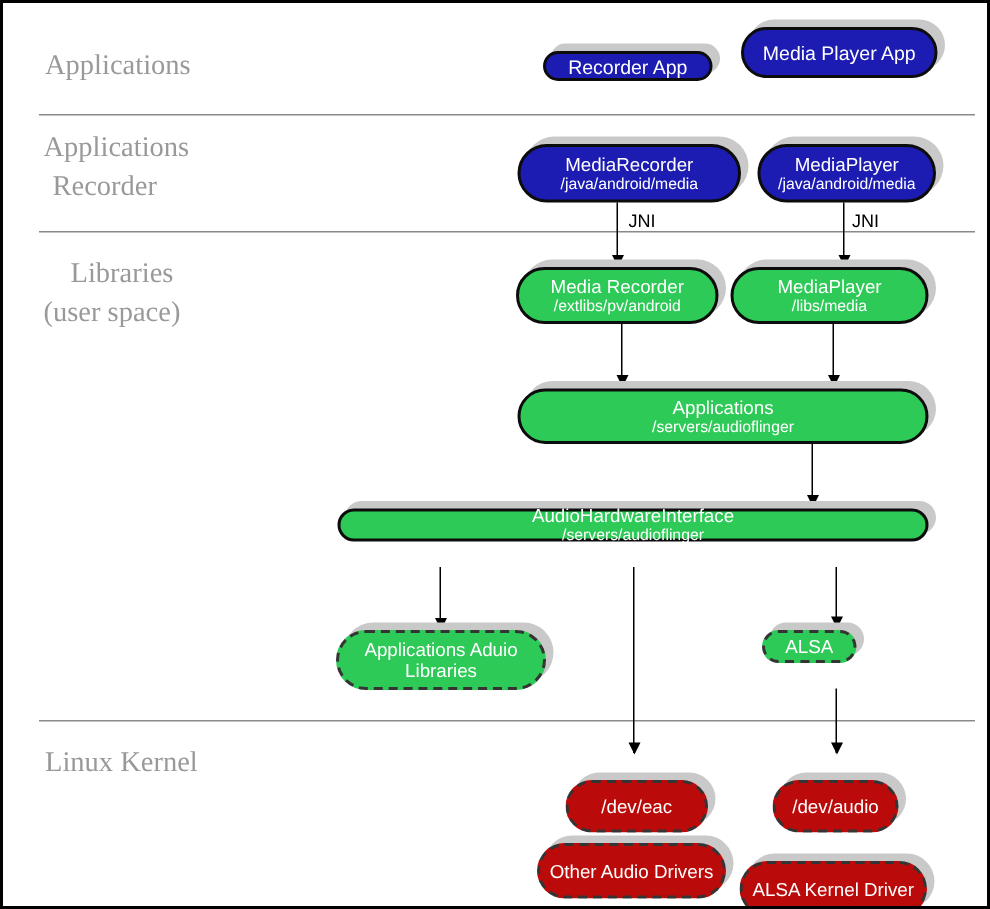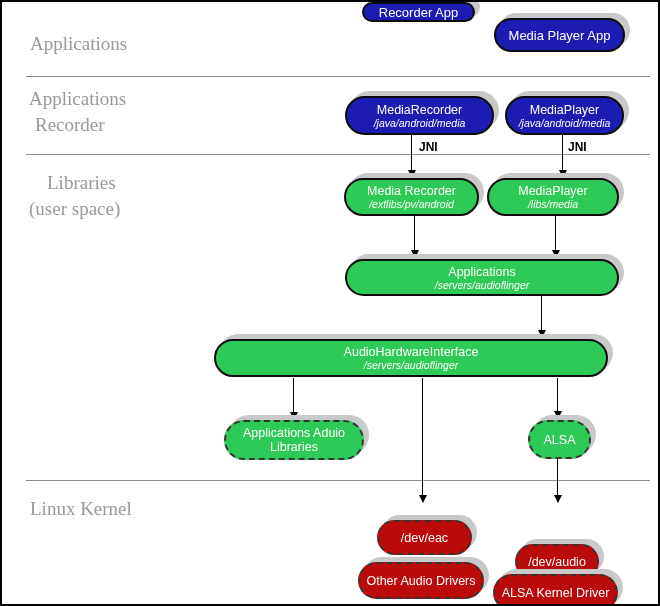--- a/index.html
+++ b/index.html
@@ -40,61 +40,61 @@
     text-align: center;
     box-shadow: 5px -5px 0 0 var(--shadow_gray, #c9c9c9);
   }
   .pill.solid { border: 2px solid #0c0c0c; }
   .pill.dashed { border: 2px dashed #343434; }
   .pill.blue  { background: var(--app_blue, #1c1cb2); }
   .pill.green { background: var(--lib_green, #2eca57); }
   .pill.red   { background: var(--kernel_red, #bb0a0a); margin-top: 16px; }
   .pill .title { font-size: 13px; line-height: 15px; }
   .pill .title.sm { font-size: 12.5px; line-height: 14px; }
-  .pill .sub { font-size: 10.5px; line-height: 12px; font-style: italic; }
+  .pill .sub { font-size: 10.5px; line-height: 12px; }
   .arrow {
     position: absolute;
     width: 0;
     border-left: 1.5px solid #000;
   }
   .arrow::after {
     content: "";
     position: absolute;
     bottom: -1px;
     left: -4.5px;
     width: 0; height: 0;
     border-left: 4px solid transparent;
     border-right: 4px solid transparent;
     border-top: 8px solid #000;
   }
   .edge-label {
     position: absolute;
     font-size: 12px;
-    font-weight: bold;
+    font-weight: normal;
     color: #000;
     white-space: nowrap;
   }
 </style>
 </head>
 <body>
 
 <div class="canvas">
 
   <div class="sep" style="top:74px"></div>
   <div class="sep" style="top:152px"></div>
   <div class="sep" style="top:478px"></div>
 
   <div class="section-label" style="left:28px;top:31px">Applications</div>
   <div class="section-label" style="left:27px;top:86px">Applications</div>
   <div class="section-label" style="left:33px;top:112px">Recorder</div>
   <div class="section-label" style="left:45px;top:170px">Libraries</div>
   <div class="section-label" style="left:27px;top:196px">(user space)</div>
   <div class="section-label" style="left:28px;top:496px">Linux Kernel</div>
 
-  <div class="pill blue solid" style="left:360px;top:0;width:113px;height:20px">
+  <div class="pill blue solid" style="left:360px;top:32px;width:113px;height:20px">
     <div class="title">Recorder App</div>
   </div>
   <div class="pill blue solid" style="left:492px;top:16px;width:131px;height:34px">
     <div class="title">Media Player App</div>
   </div>
 
   <div class="pill blue solid" style="left:343px;top:94px;width:149px;height:39px">
     <div class="title sm">MediaRecorder</div>
     <div class="sub">/java/android/media</div>
   </div>
@@ -120,42 +120,42 @@
   <div class="arrow" style="left:412px;top:214px;height:41px"></div>
   <div class="arrow" style="left:553px;top:214px;height:41px"></div>
 
   <div class="pill green solid" style="left:343px;top:257px;width:274px;height:37px">
     <div class="title sm">Applications</div>
     <div class="sub">/servers/audioflinger</div>
   </div>
 
   <div class="arrow" style="left:539px;top:294px;height:41px"></div>
 
-  <div class="pill green solid" style="left:212px;top:337px;width:394px;height:38px">
+  <div class="pill green solid" style="left:223px;top:337px;width:394px;height:22px">
     <div class="title sm">AudioHardwareInterface</div>
     <div class="sub">/servers/audioflinger</div>
   </div>
 
   <div class="arrow" style="left:291px;top:376px;height:41px"></div>
   <div class="arrow" style="left:420px;top:376px;height:124px"></div>
   <div class="arrow" style="left:555px;top:376px;height:40px"></div>
 
   <div class="pill green dashed" style="left:222px;top:418px;width:140px;height:40px">
     <div class="title sm" style="width:120px">Applications Aduio Libraries</div>
   </div>
-  <div class="pill green dashed" style="left:526px;top:418px;width:63px;height:39px">
+  <div class="pill green dashed" style="left:506px;top:418px;width:63px;height:22px">
     <div class="title sm">ALSA</div>
   </div>
 
   <div class="arrow" style="left:555px;top:457px;height:43px"></div>
 
   <div class="pill red dashed" style="left:375px;top:502px;width:95px;height:35px">
     <div class="title sm">/dev/eac</div>
   </div>
-  <div class="pill red dashed" style="left:513px;top:526px;width:84px;height:35px">
+  <div class="pill red dashed" style="left:513px;top:502px;width:84px;height:35px">
     <div class="title sm">/dev/audio</div>
   </div>
 
   <div class="pill red dashed" style="left:356px;top:544px;width:126px;height:37px">
     <div class="title sm">Other Audio Drivers</div>
   </div>
   <div class="pill red dashed" style="left:491px;top:556px;width:125px;height:37px">
     <div class="title sm">ALSA Kernel Driver</div>
   </div>
 

